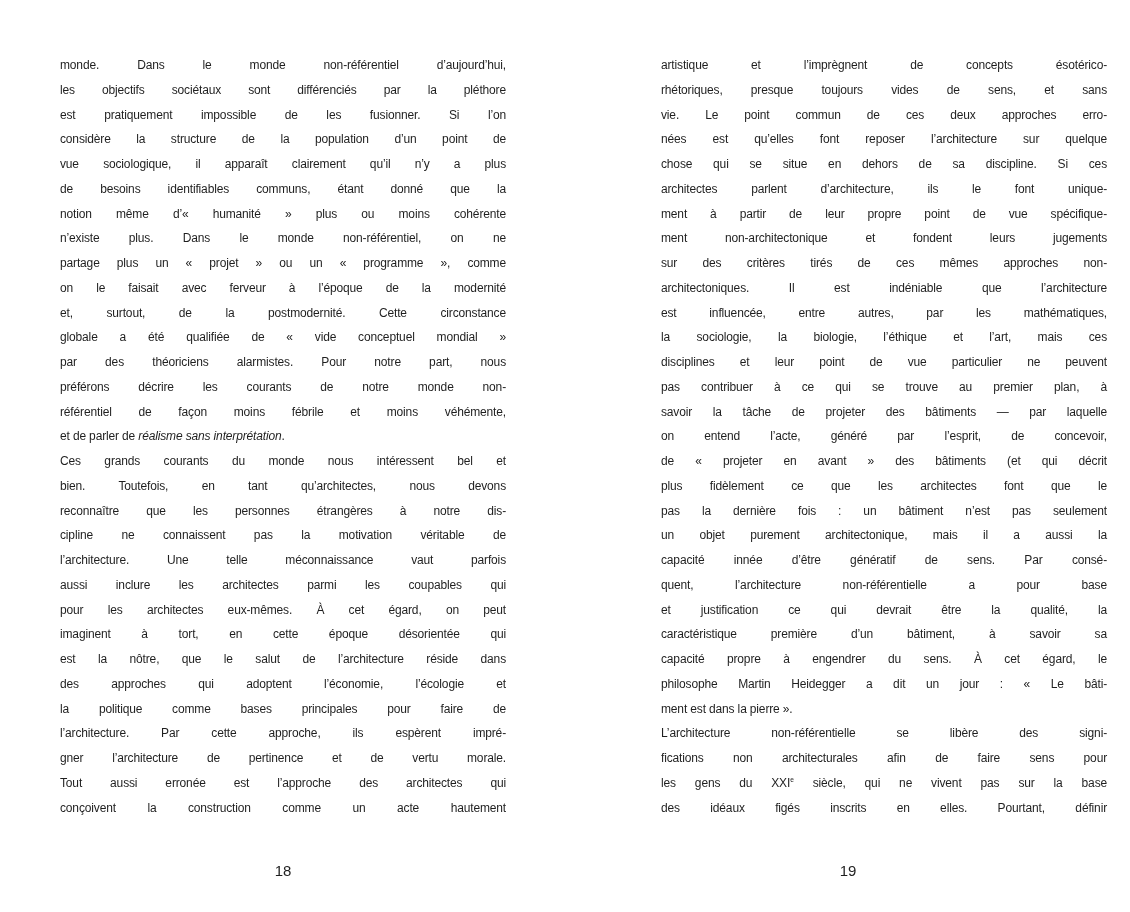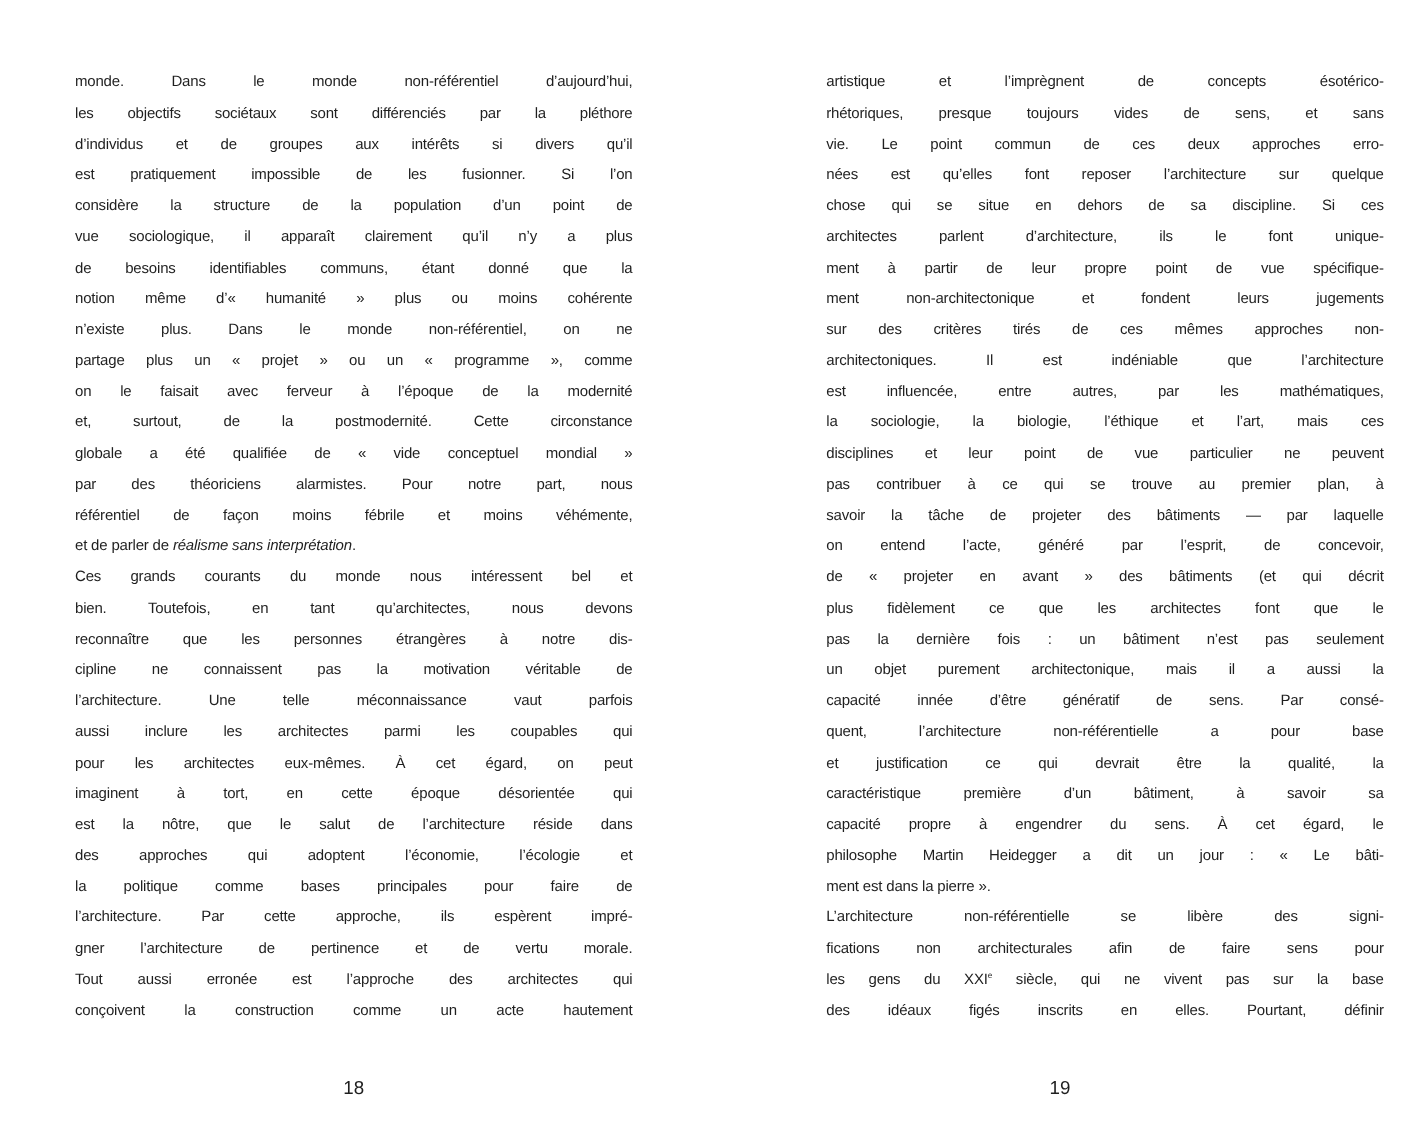--- a/index.html
+++ b/index.html
@@ -37,32 +37,32 @@
   .folio.left { left: 253px; }
   .folio.right { left: 818px; }
   sup { font-size: 0.55em; vertical-align: 0.7em; line-height: 0; }
 </style>
 </head>
 <body>
 
 <div class="page left">
   <span class="line">monde. Dans le monde non-référentiel d’aujourd’hui,</span>
   <span class="line">les objectifs sociétaux sont différenciés par la pléthore</span>
-  <span class="line">d’individus et de groupes aux intérêts si divers qu’il</span>
   <span class="line">est pratiquement impossible de les fusionner. Si l’on</span>
   <span class="line">considère la structure de la population d’un point de</span>
   <span class="line">vue sociologique, il apparaît clairement qu’il n’y a plus</span>
   <span class="line">de besoins identifiables communs, étant donné que la</span>
   <span class="line">notion même d’« humanité » plus ou moins cohérente</span>
   <span class="line">n’existe plus. Dans le monde non-référentiel, on ne</span>
   <span class="line">partage plus un « projet » ou un « programme », comme</span>
   <span class="line">on le faisait avec ferveur à l’époque de la modernité</span>
   <span class="line">et, surtout, de la postmodernité. Cette circonstance</span>
   <span class="line">globale a été qualifiée de « vide conceptuel mondial »</span>
   <span class="line">par des théoriciens alarmistes. Pour notre part, nous</span>
+  <span class="line">préférons décrire les courants de notre monde non-</span>
   <span class="line">référentiel de façon moins fébrile et moins véhémente,</span>
   <span class="line last"><span>et de parler de </span><i>réalisme sans interprétation</i><span>.</span></span>
   <span class="line">Ces grands courants du monde nous intéressent bel et</span>
   <span class="line">bien. Toutefois, en tant qu’architectes, nous devons</span>
   <span class="line">reconnaître que les personnes étrangères à notre dis-</span>
   <span class="line">cipline ne connaissent pas la motivation véritable de</span>
   <span class="line">l’architecture. Une telle méconnaissance vaut parfois</span>
   <span class="line">aussi inclure les architectes parmi les coupables qui</span>
   <span class="line">pour les architectes eux-mêmes. À cet égard, on peut</span>
   <span class="line">imaginent à tort, en cette époque désorientée qui</span>

